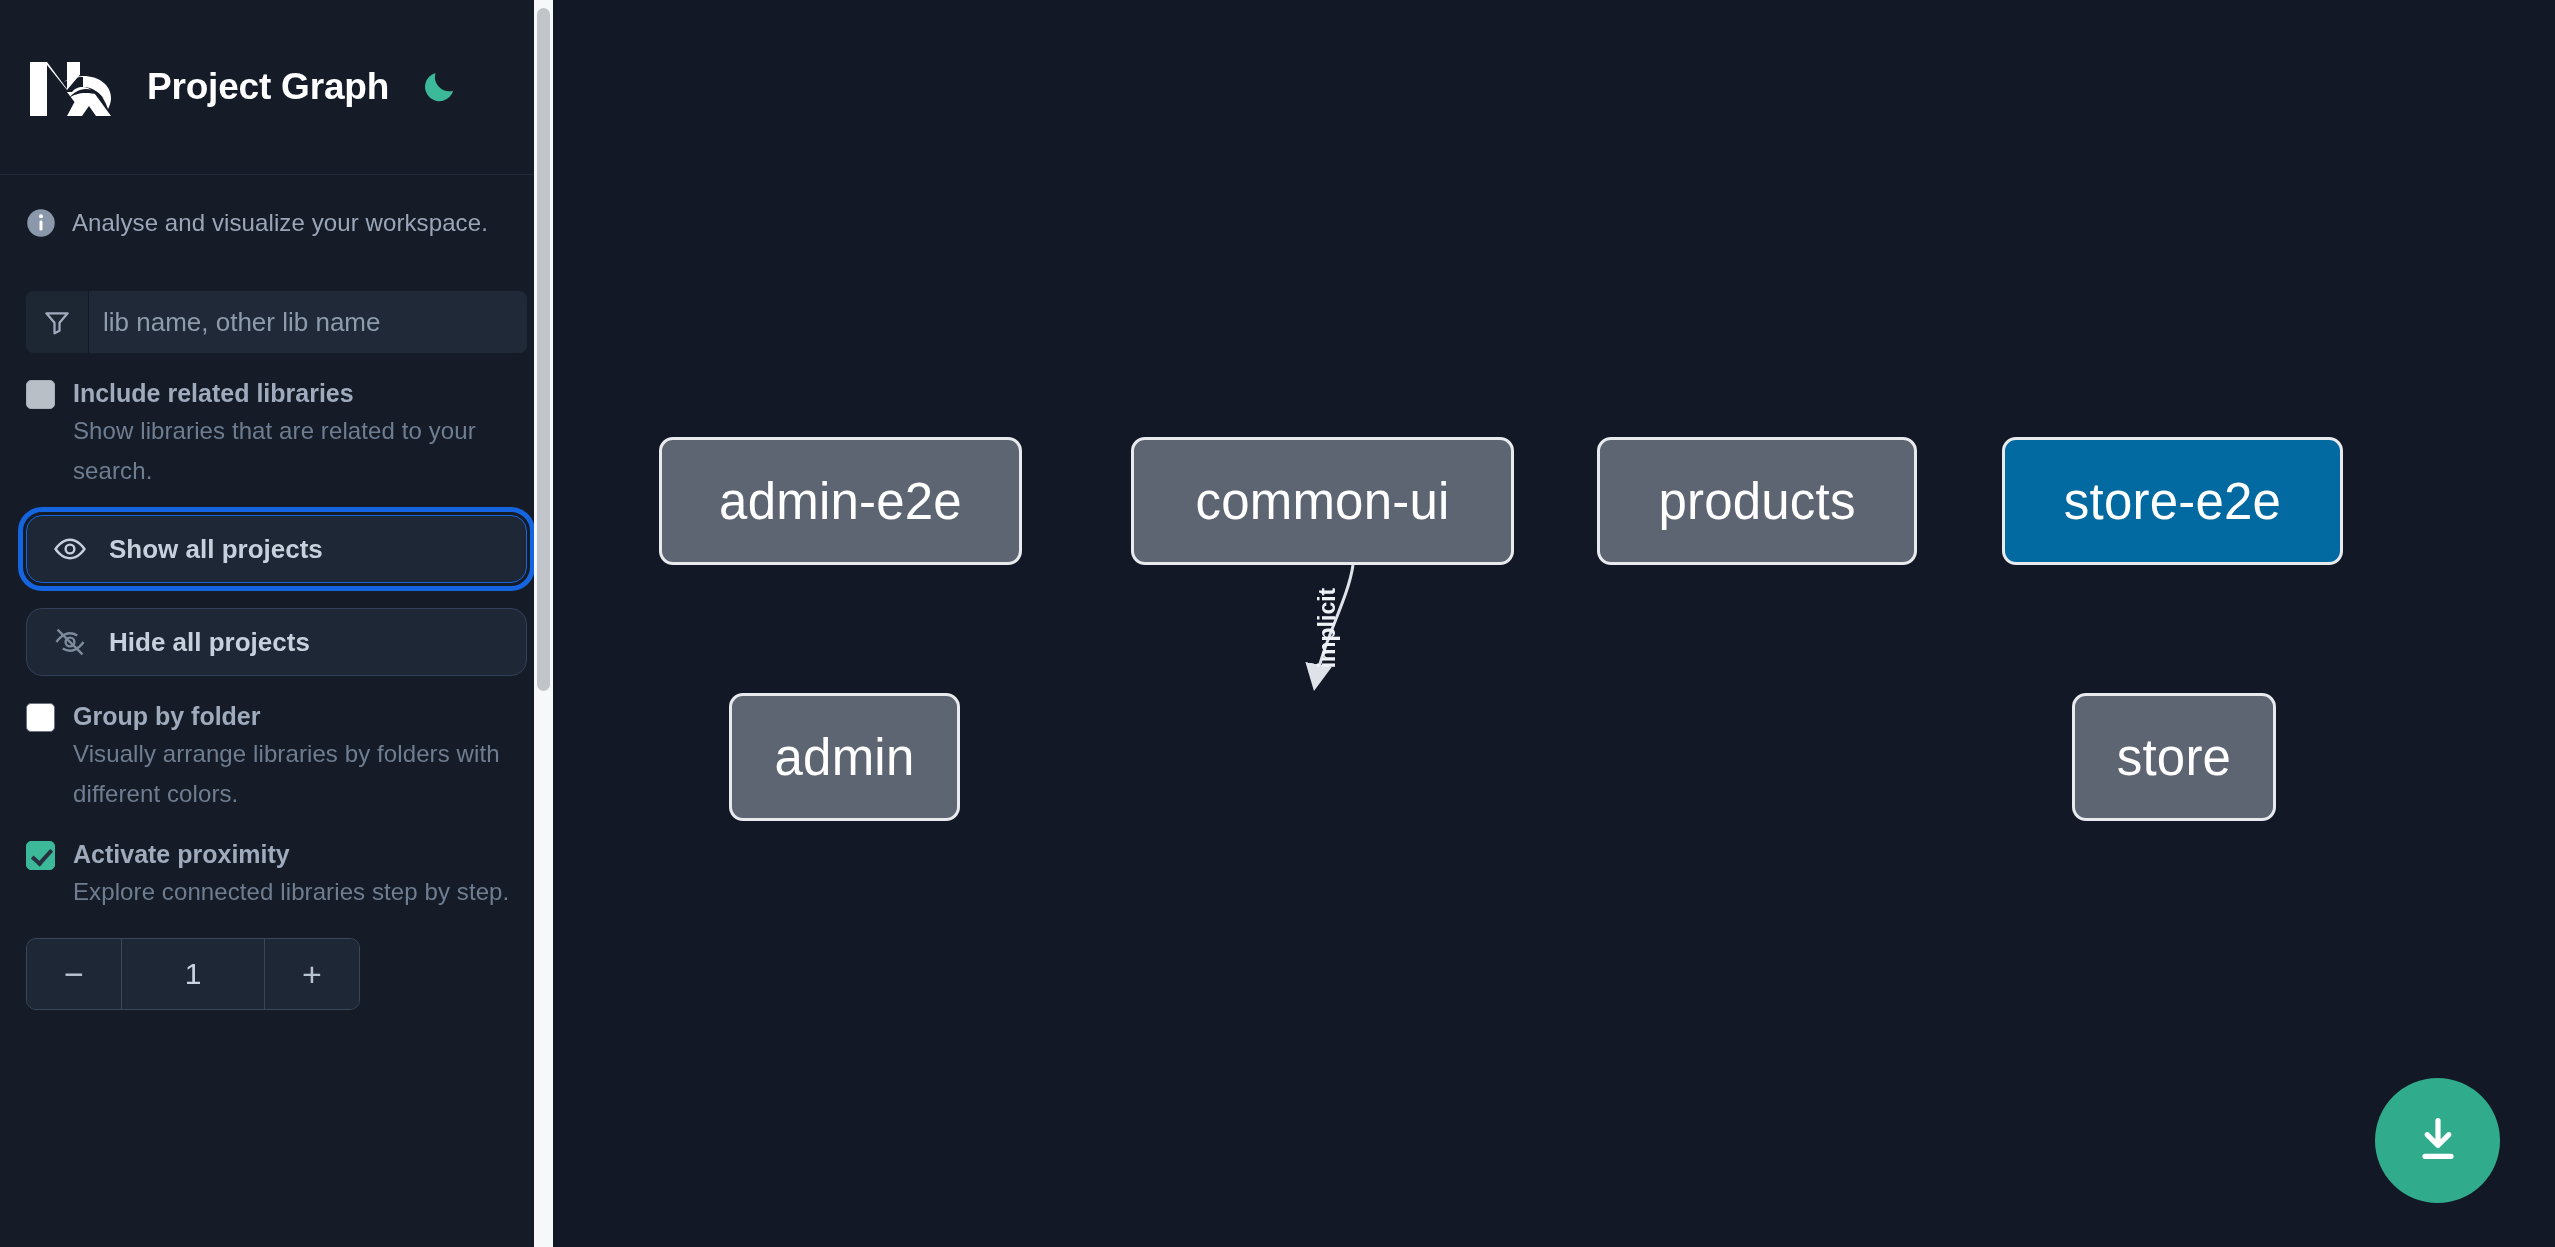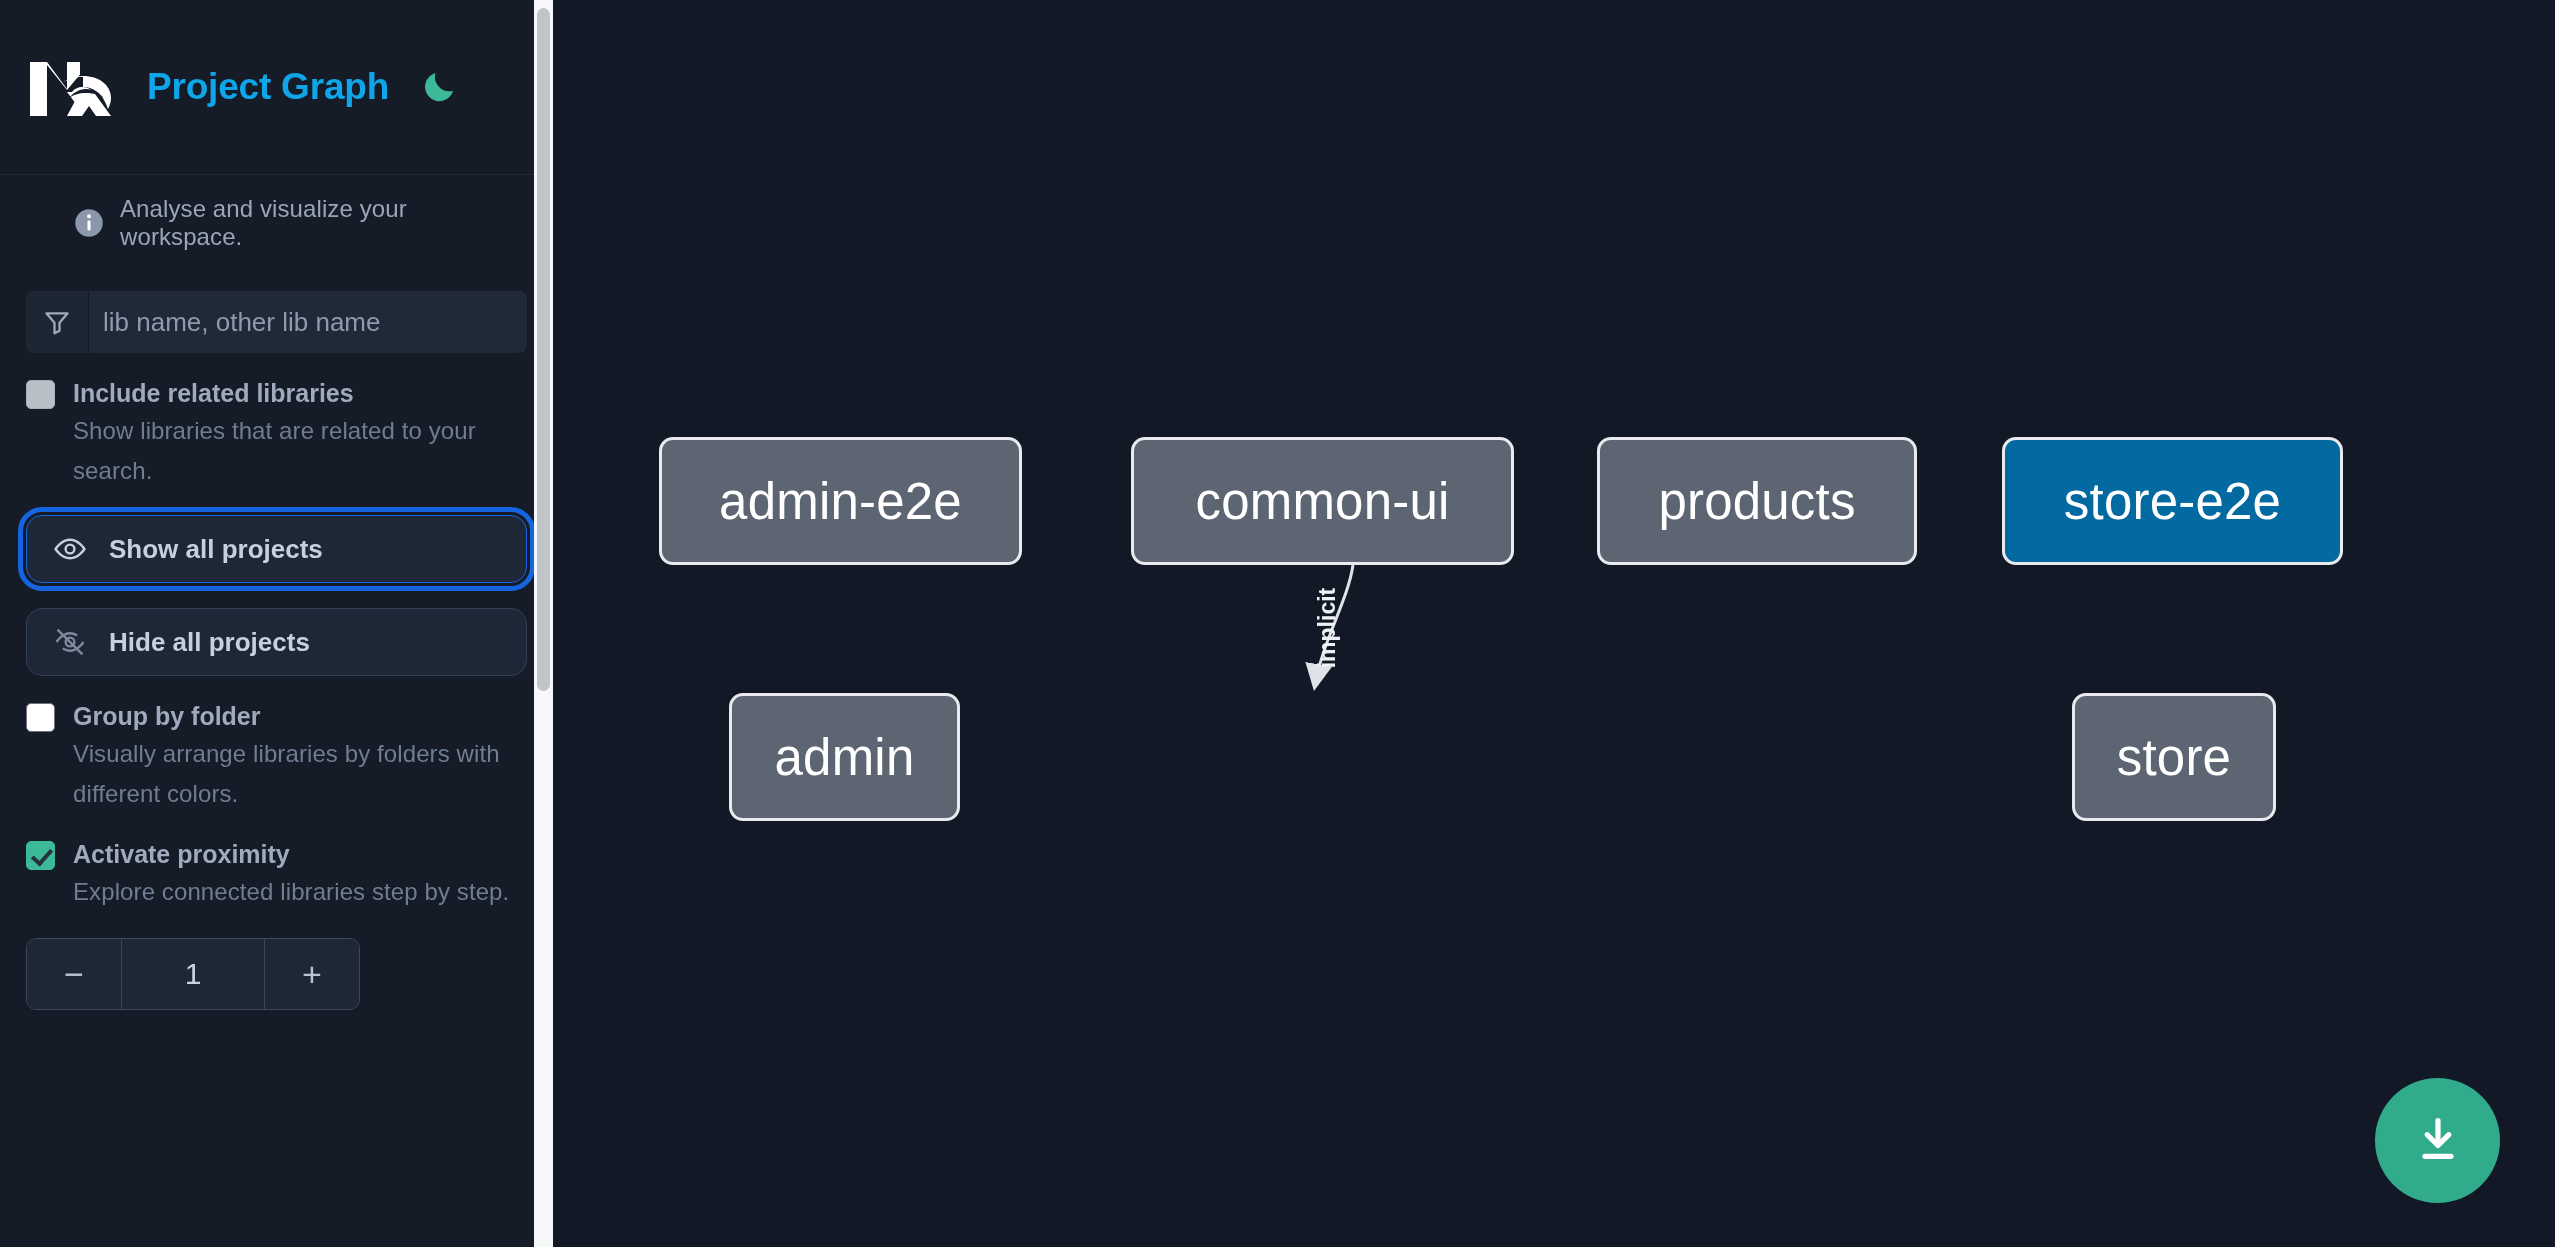--- a/index.html
+++ b/index.html
@@ -23,41 +23,40 @@
 
   .side-header {
     height: 175px;
     display: flex;
     align-items: center;
     padding-left: 26px;
     border-bottom: 1px solid #222b3a;
   }
   .nx-logo { width: 92px; height: 62px; flex: 0 0 92px; }
   .app-title {
-    color: #0ea5e9;
+    color: #ffffff;
     font-size: 37px;
     font-weight: 700;
     letter-spacing: -0.2px;
     margin-left: 29px;
     white-space: nowrap;
   }
   .moon-btn {
     margin-left: 28px;
     width: 44px; height: 44px;
     display: flex; align-items: center; justify-content: center;
     cursor: pointer;
   }
 
   .desc-row {
     display: flex;
     align-items: center;
     gap: 16px;
     padding: 0 26px;
     height: 95px;
-    margin-left: 48px;
   }
   .desc-text {
     color: #9aa6b8;
     font-size: 24px;
     letter-spacing: 0.1px;
   }
   .info-icon { width: 30px; height: 30px; flex: 0 0 30px; }
 
   
   .search-wrap {

